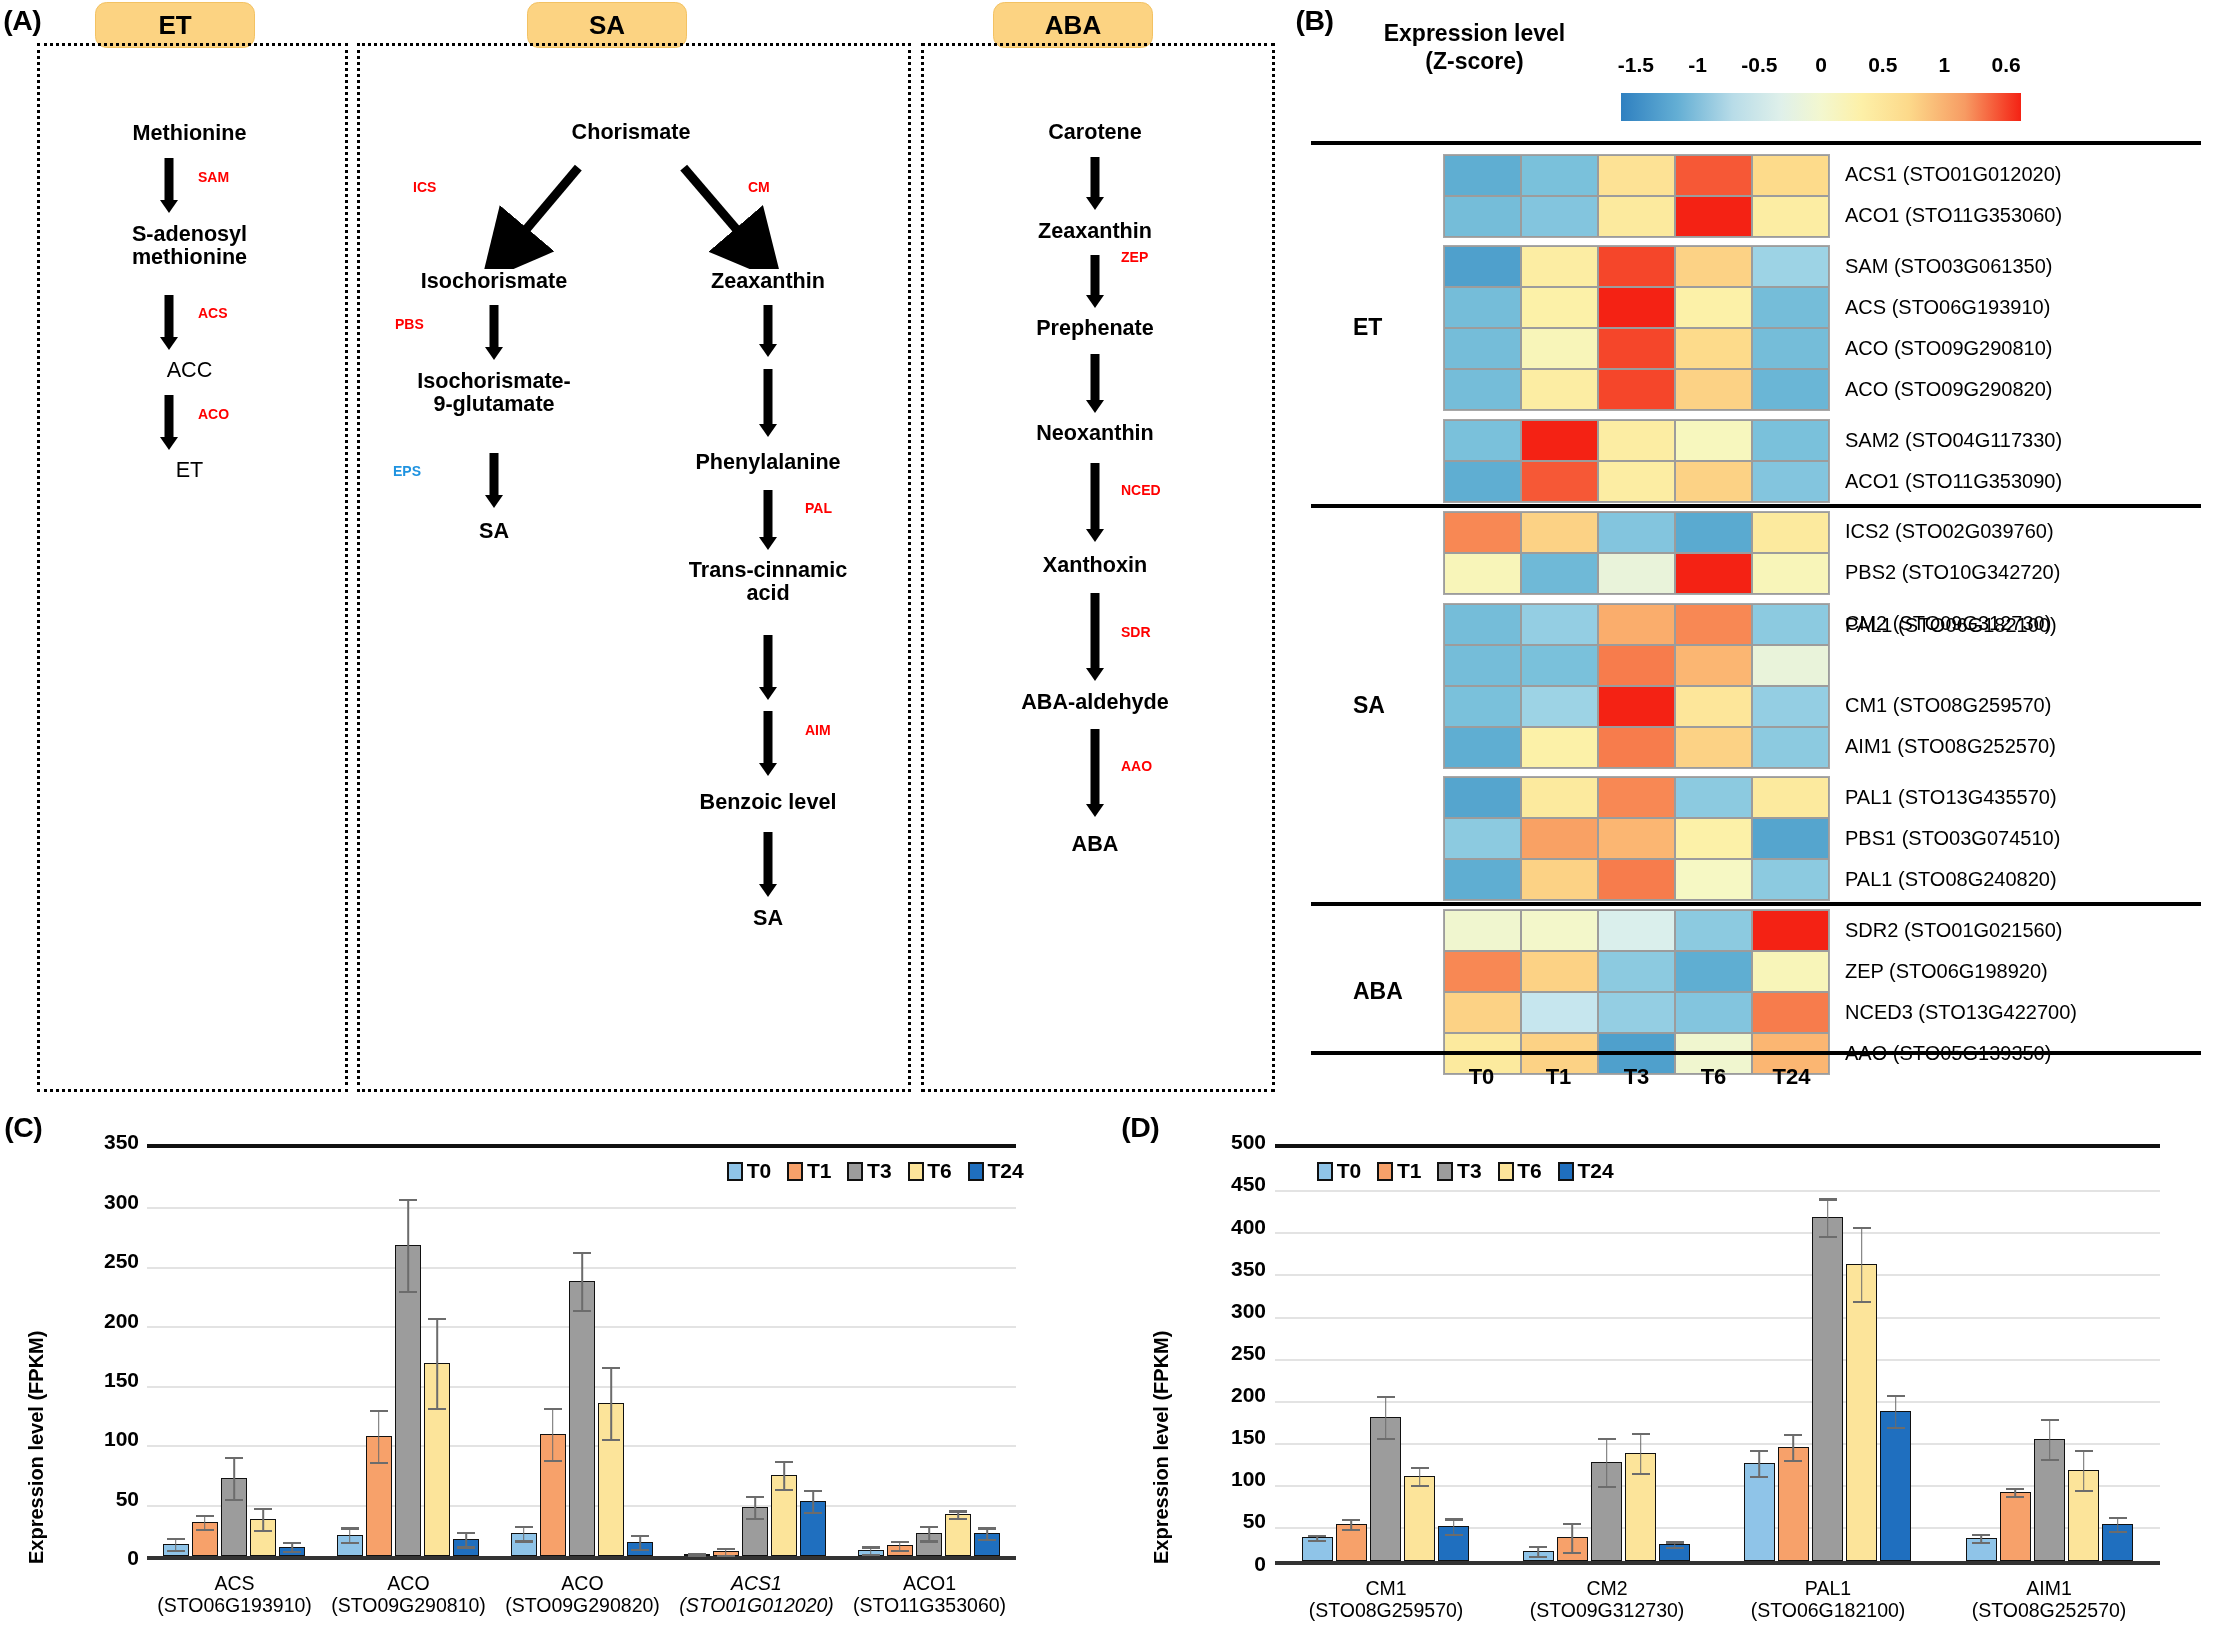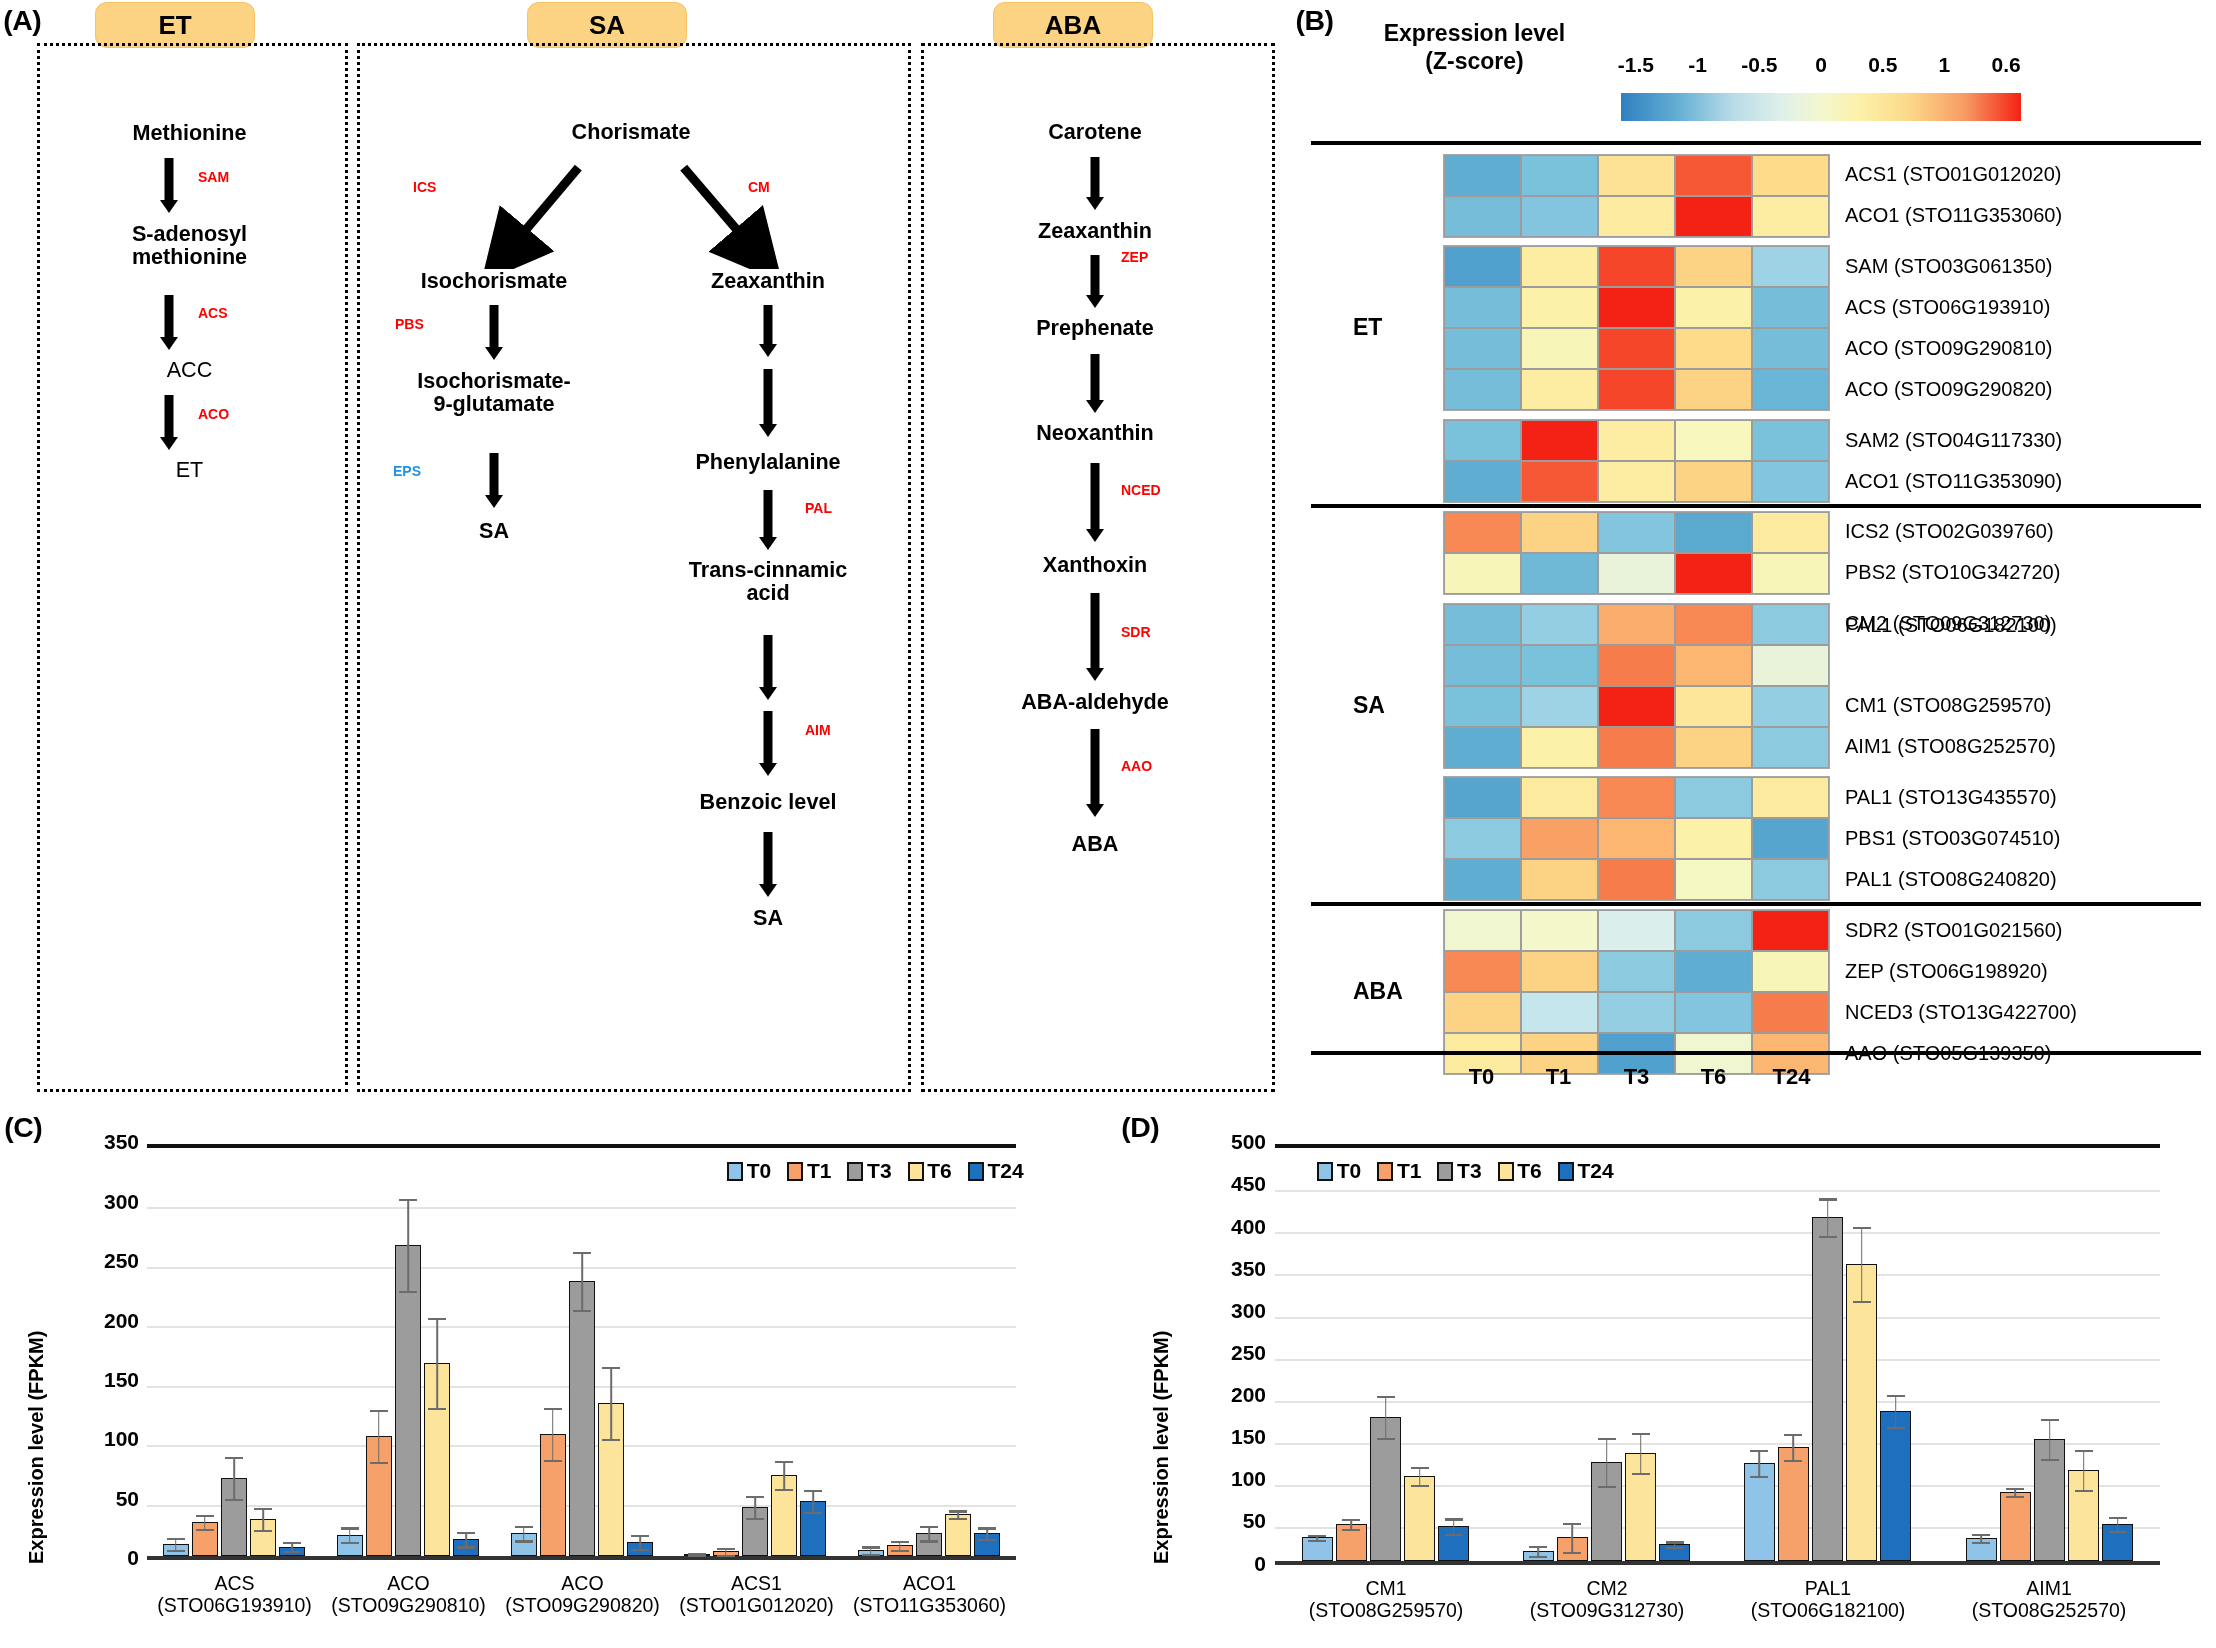--- a/index.html
+++ b/index.html
@@ -529,21 +529,21 @@
         <div>(STO06G193910)</div>
       </div>
       <div class="xlab" style="left: 314px; top: 466px; width: 189px;">
         <div>ACO</div>
         <div>(STO09G290810)</div>
       </div>
       <div class="xlab" style="left: 488px; top: 466px; width: 189px;">
         <div>ACO</div>
         <div>(STO09G290820)</div>
       </div>
-      <div class="xlab" style="left: 662px; top: 466px; width: 189px;">
+      <div class="xlab" style="left: 662px; top: 466px; width: 189px; font-style: italic;">
         <div>ACS1</div>
         <div>(STO01G012020)</div>
       </div>
       <div class="xlab" style="left: 835px; top: 466px; width: 189px;">
         <div>ACO1</div>
         <div>(STO11G353060)</div>
       </div>
       <div class="legend" style="left: 727px; top: 53px;">
         <div class="li">
           <span class="sw" style="background: rgb(143, 196, 232);"></span>

